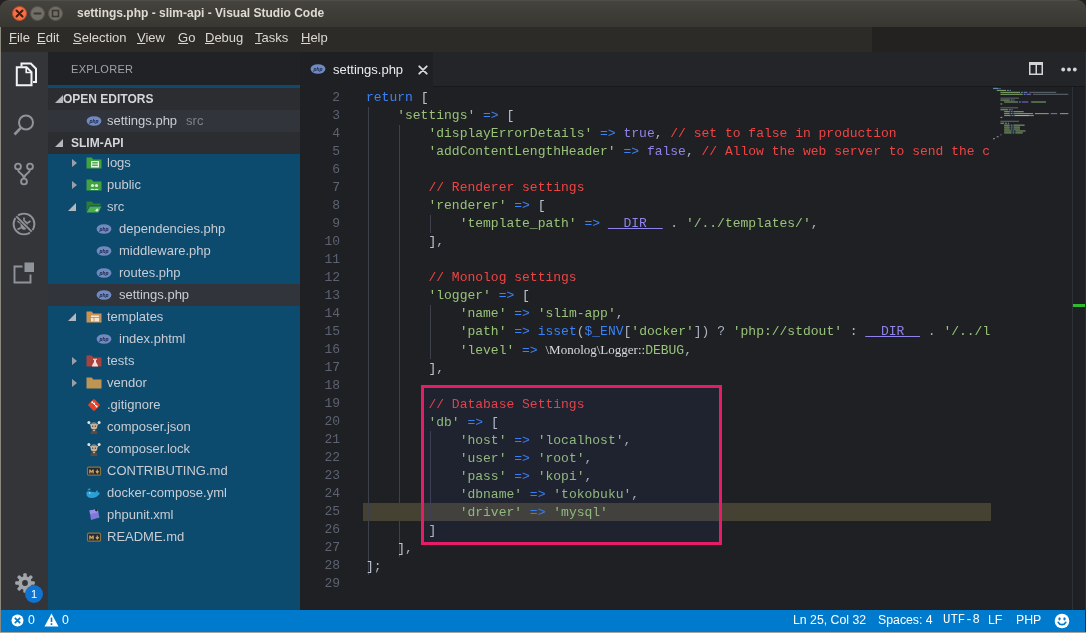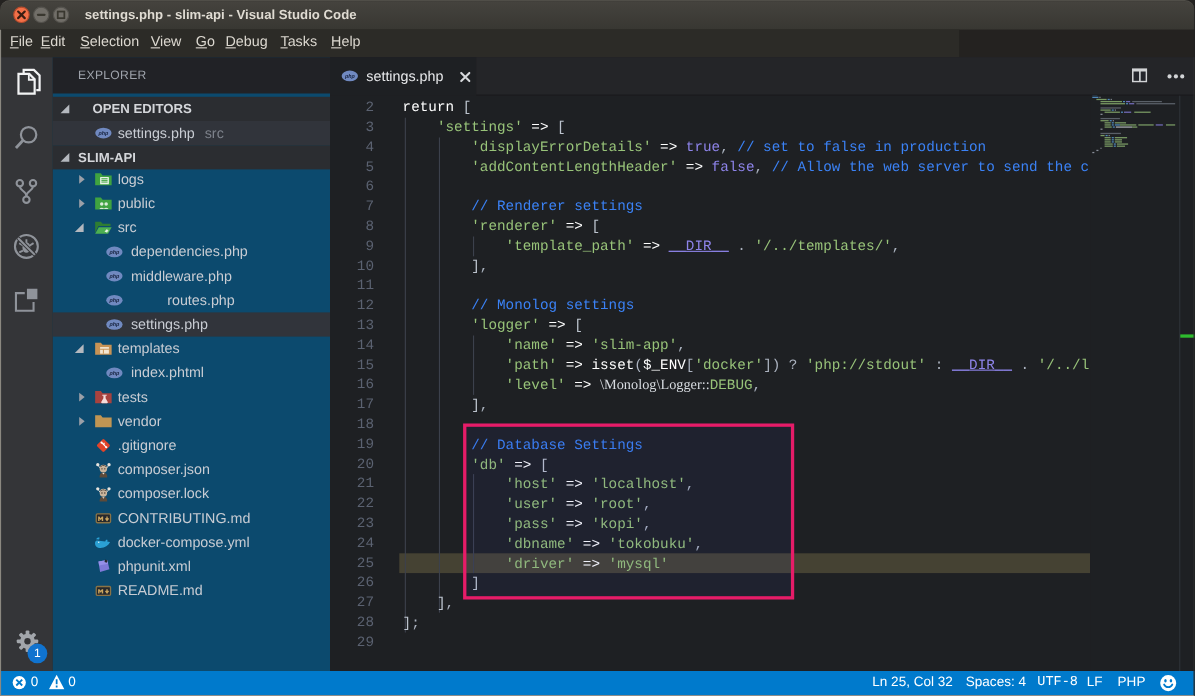--- a/index.html
+++ b/index.html
@@ -35,23 +35,23 @@
   #tabstrip { left:300px; top:52px; width:786px; height:35px; background:#242528; }
   #tab1 { position:absolute; left:0; top:0; width:133px; height:35px; background:#1e2023; color:#e9eaec; font-size:13px; }
 
   
   #editor { left:300px; top:87px; width:786px; height:523px; background:#1e2023; }
   #codeclip { position:absolute; left:0; top:0; width:691px; height:523px; overflow:hidden; }
   #gutter { position:absolute; left:0; top:2px; width:40px; text-align:right; color:#5b6271; font:13px/18px "Liberation Mono", monospace; white-space:pre; }
   #codepre { position:absolute; left:66px; top:2px; color:#abb2bf; font:13px/18px "Liberation Mono", monospace; white-space:pre; }
   .ln-hl { position:absolute; left:63px; top:416px; width:628px; height:18px; background:#454233; }
   .guide { position:absolute; width:1px; background:#3c414c; }
-  .k { color:#ffffff;font-family:Liberation Mono, monospace; }
+  .k { color:#3b82f6;font-family:Liberation Mono, monospace; }
   .s { color:#98c379; }
-  .c { color:#3b82f6;text-align:center; }
+  .c { color:#ef4444;text-align:center; }
   .n { color:#8e84ea; }
   .b { color:#bcc3cd; }
   .w { color:#d7dbe0;font-family:Liberation Serif, serif; }
   .u { text-decoration:underline; }
 
   #pinkbox { position:absolute; left:121px; top:298px; width:301px; height:160px; border:3.2px solid #e61c68; background:rgba(45,70,190,0.08); }
 
   
   #minimap { position:absolute; left:691px; top:0; width:95px; height:523px; background:#1e2023; }
 
@@ -129,21 +129,21 @@
         <rect x="17.3" y="10.3" width="4.5" height="3.4" rx="1" transform="rotate(45 12 12)"></rect>
       </g>
     </g>
     <circle cx="12" cy="12" r="2.9" fill="#343538"></circle>
   </svg>
   <div class="abs" style="left:25px;top:585px;width:18px;height:18px;border-radius:50%;background:#1073cf;color:#fff;font-size:11px;text-align:center;line-height:18px;">1</div>
 
   <div class="abs" id="sidebar">
     <div style="position:absolute;left:0;top:0;width:252px;height:33px;background:#212226;"></div>
     <div style="position:absolute;left:23px;top:11px;font-size:11px;color:#9ea3ab;letter-spacing:0.3px;">EXPLORER</div>
-    <div class="row" style="top:36px;font-weight:bold;font-size:12px;color:#d4d6da;background:#2b2d31;"><span style="margin-left:36px">OPEN EDITORS</span></div>
+    <div class="row" style="top:36px;font-weight:bold;font-size:12px;color:#d4d6da;background:#2b2d31;"><span style="margin-left:15px">OPEN EDITORS</span></div>
     <div class="row" style="top:80px;font-weight:bold;font-size:12px;color:#d4d6da;background:#2b2d31;"><span style="margin-left:23px">SLIM-API</span></div>
     <div class="row sel" style="top:58px;"><span style="margin-left:59px">settings.php</span><span style="color:#7d828b;margin-left:9px">src</span></div>
     <div id="tree">
       <div class="row" style="top:100px"><div class="tw tw-col" style="left:24px;top:7px"></div><svg class="icon16" style="left:38px" width="16" height="16" viewBox="0 0 16 16">
           <path d="M0.5 2.5 h5.2 l1.6 2 h8.2 v9 h-15 z" fill="#40a340"></path>
           <rect x="5" y="6" width="8" height="6.5" fill="#e8f2e8" rx="0.5"></rect>
           <path d="M6.2 7.5 h5.6 M6.2 9 h5.6 M6.2 10.5 h5.6" stroke="#40a340" stroke-width="0.9"></path>
         </svg><span style="margin-left:59px">logs</span></div>
       <div class="row" style="top:122px"><div class="tw tw-col" style="left:24px;top:7px"></div><svg class="icon16" style="left:38px" width="16" height="16" viewBox="0 0 16 16">
           <path d="M0.5 2.5 h5.2 l1.6 2 h8.2 v9 h-15 z" fill="#40a340"></path>
@@ -160,21 +160,21 @@
           <ellipse cx="8.5" cy="8" rx="7.9" ry="5.1" fill="#7089c0"></ellipse>
           <text x="8.5" y="9.8" font-size="5.2" fill="#16233f" text-anchor="middle" font-weight="bold" font-style="italic" font-family="Liberation Sans">php</text>
         </svg><span style="margin-left:71px">dependencies.php</span></div>
       <div class="row" style="top:188px"><svg class="icon16" style="left:48px" width="17" height="16" viewBox="0 0 17 16">
           <ellipse cx="8.5" cy="8" rx="7.9" ry="5.1" fill="#7089c0"></ellipse>
           <text x="8.5" y="9.8" font-size="5.2" fill="#16233f" text-anchor="middle" font-weight="bold" font-style="italic" font-family="Liberation Sans">php</text>
         </svg><span style="margin-left:71px">middleware.php</span></div>
       <div class="row" style="top:210px"><svg class="icon16" style="left:48px" width="17" height="16" viewBox="0 0 17 16">
           <ellipse cx="8.5" cy="8" rx="7.9" ry="5.1" fill="#7089c0"></ellipse>
           <text x="8.5" y="9.8" font-size="5.2" fill="#16233f" text-anchor="middle" font-weight="bold" font-style="italic" font-family="Liberation Sans">php</text>
-        </svg><span style="margin-left:104px">routes.php</span></div>
+        </svg><span style="margin-left:71px">routes.php</span></div>
       <div class="row sel" style="top:232px"><svg class="icon16" style="left:48px" width="17" height="16" viewBox="0 0 17 16">
           <ellipse cx="8.5" cy="8" rx="7.9" ry="5.1" fill="#7089c0"></ellipse>
           <text x="8.5" y="9.8" font-size="5.2" fill="#16233f" text-anchor="middle" font-weight="bold" font-style="italic" font-family="Liberation Sans">php</text>
         </svg><span style="margin-left:71px">settings.php</span></div>
       <div class="row" style="top:254px"><div class="tw tw-exp" style="left:20px;top:7px"></div><svg class="icon16" style="left:38px" width="16" height="16" viewBox="0 0 16 16">
           <path d="M0.5 2.5 h5.2 l1.6 2 h8.2 v9 h-15 z" fill="#c89355"></path>
           <rect x="5" y="6.5" width="8" height="6" fill="#f3e6d2"></rect>
           <path d="M5 8.5 h8 M8 8.5 v4" stroke="#c89355" stroke-width="0.9"></path>
         </svg><span style="margin-left:59px">templates</span></div>
       <div class="row" style="top:276px"><svg class="icon16" style="left:48px" width="17" height="16" viewBox="0 0 17 16">

